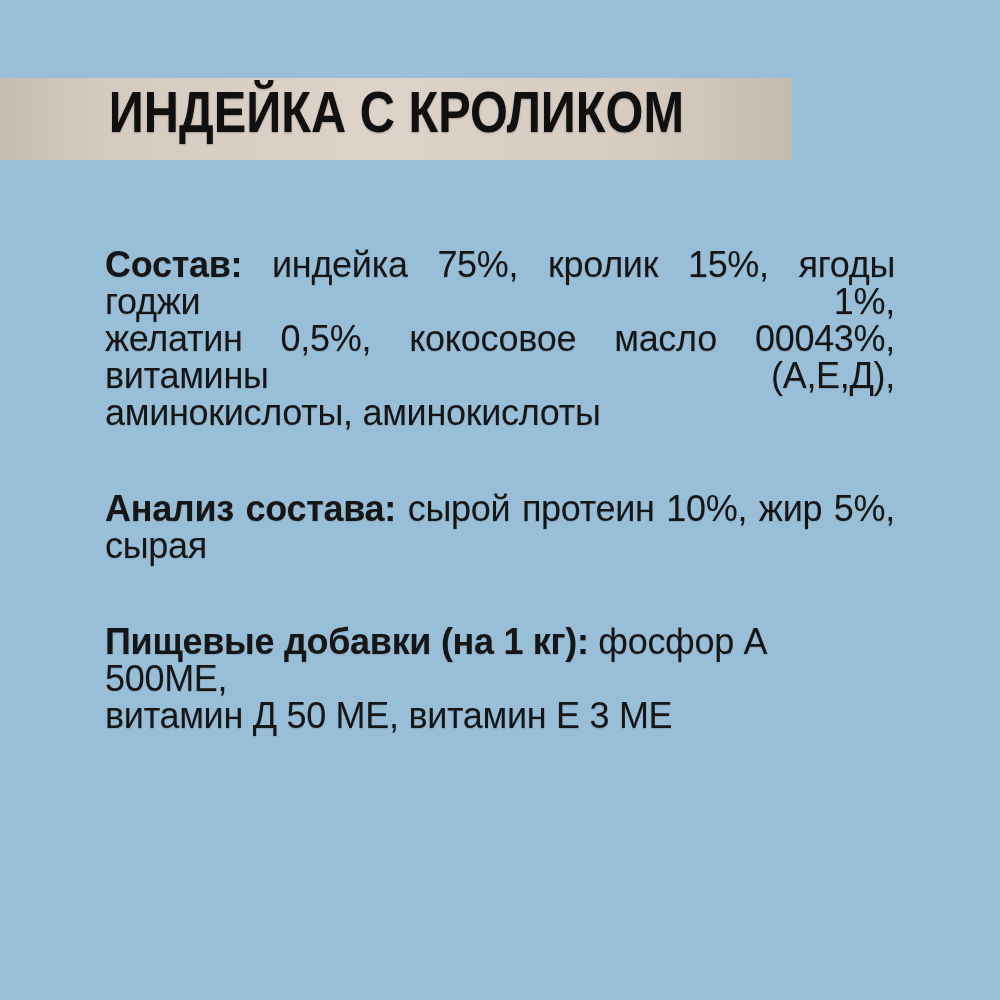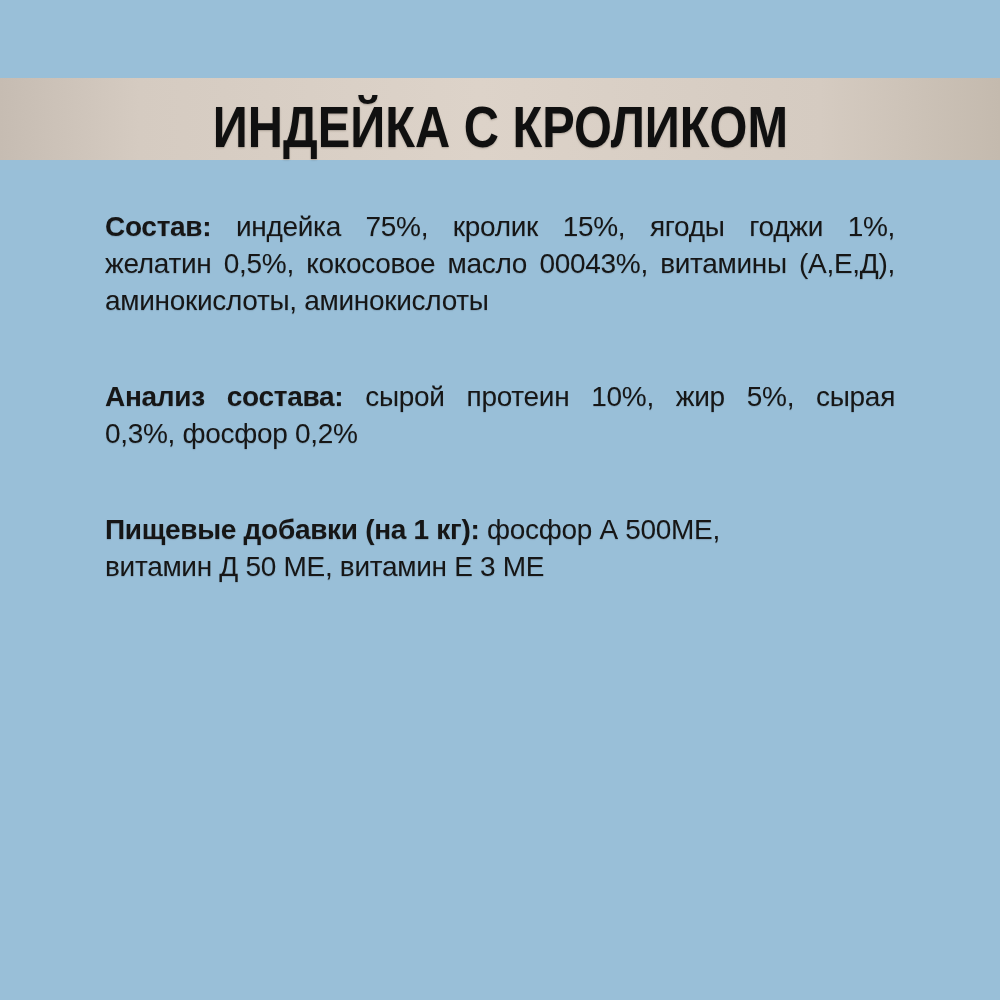--- a/index.html
+++ b/index.html
@@ -15,45 +15,45 @@
   body{
     width:1000px;height:1000px;
     background:var(--bg);
     overflow:hidden;
     font-family:"Liberation Sans", sans-serif;
     position:relative;
   }
   .band{
     position:absolute;
     top:78px;left:0;
-    width:1000px;height:82px;
+    width:792px;height:82px;
     background:linear-gradient(90deg,
       var(--band-edge-l) 0%,
       var(--band-beige) 14%,
       var(--band-light) 48%,
       var(--band-beige) 82%,
       var(--band-edge-r) 100%);
-    display:flex;align-items:flex-end;justify-content:center;
+    display:flex;align-items:flex-start;justify-content:center;
   }
   .title{
     font-size:58px;
     font-weight:700;
     color:var(--title-color);
     white-space:nowrap;
     transform:scaleX(0.84);
     transform-origin:center;
     text-shadow:0 1px 2px rgba(50,40,30,0.28);
   }
   .content{
     position:absolute;
     top:160px;left:105px;
     width:790px;
-    padding-top:48px;
+    padding-top:86px;
     color:var(--body-color);
-    font-size:28px;
+    font-size:36px;
     line-height:37px;
     letter-spacing:-0.3px;
     text-shadow:0 1px 1px rgba(20,30,40,0.15);
   }
   .para{margin:0 0 59px 0;}
   .line{text-align:left;}
   .line.just{
     text-align:justify;
     text-align-last:justify;
   }
@@ -67,19 +67,18 @@
 </div>
 
 <div class="content">
     <div class="para">
       <div class="line just"><b>Состав:</b> <span>индейка 75%, кролик 15%, ягоды годжи 1%,</span></div>
       <div class="line just"><span>желатин 0,5%, кокосовое масло 00043%, витамины (А,Е,Д),</span></div>
       <div class="line"><span>аминокислоты, аминокислоты</span></div>
     </div>
     <div class="para">
       <div class="line just"><b>Анализ состава:</b> <span>сырой протеин 10%, жир 5%, сырая</span></div>
-      <div class="line"><span>0,3%, фосфор 0,2%</span></div>
     </div>
     <div class="para">
       <div class="line"><b>Пищевые добавки (на 1 кг):</b> <span>фосфор А 500МЕ,</span></div>
       <div class="line"><span>витамин Д 50 МЕ, витамин Е 3 МЕ</span></div>
     </div>
   </div>
 
 </body></html>

